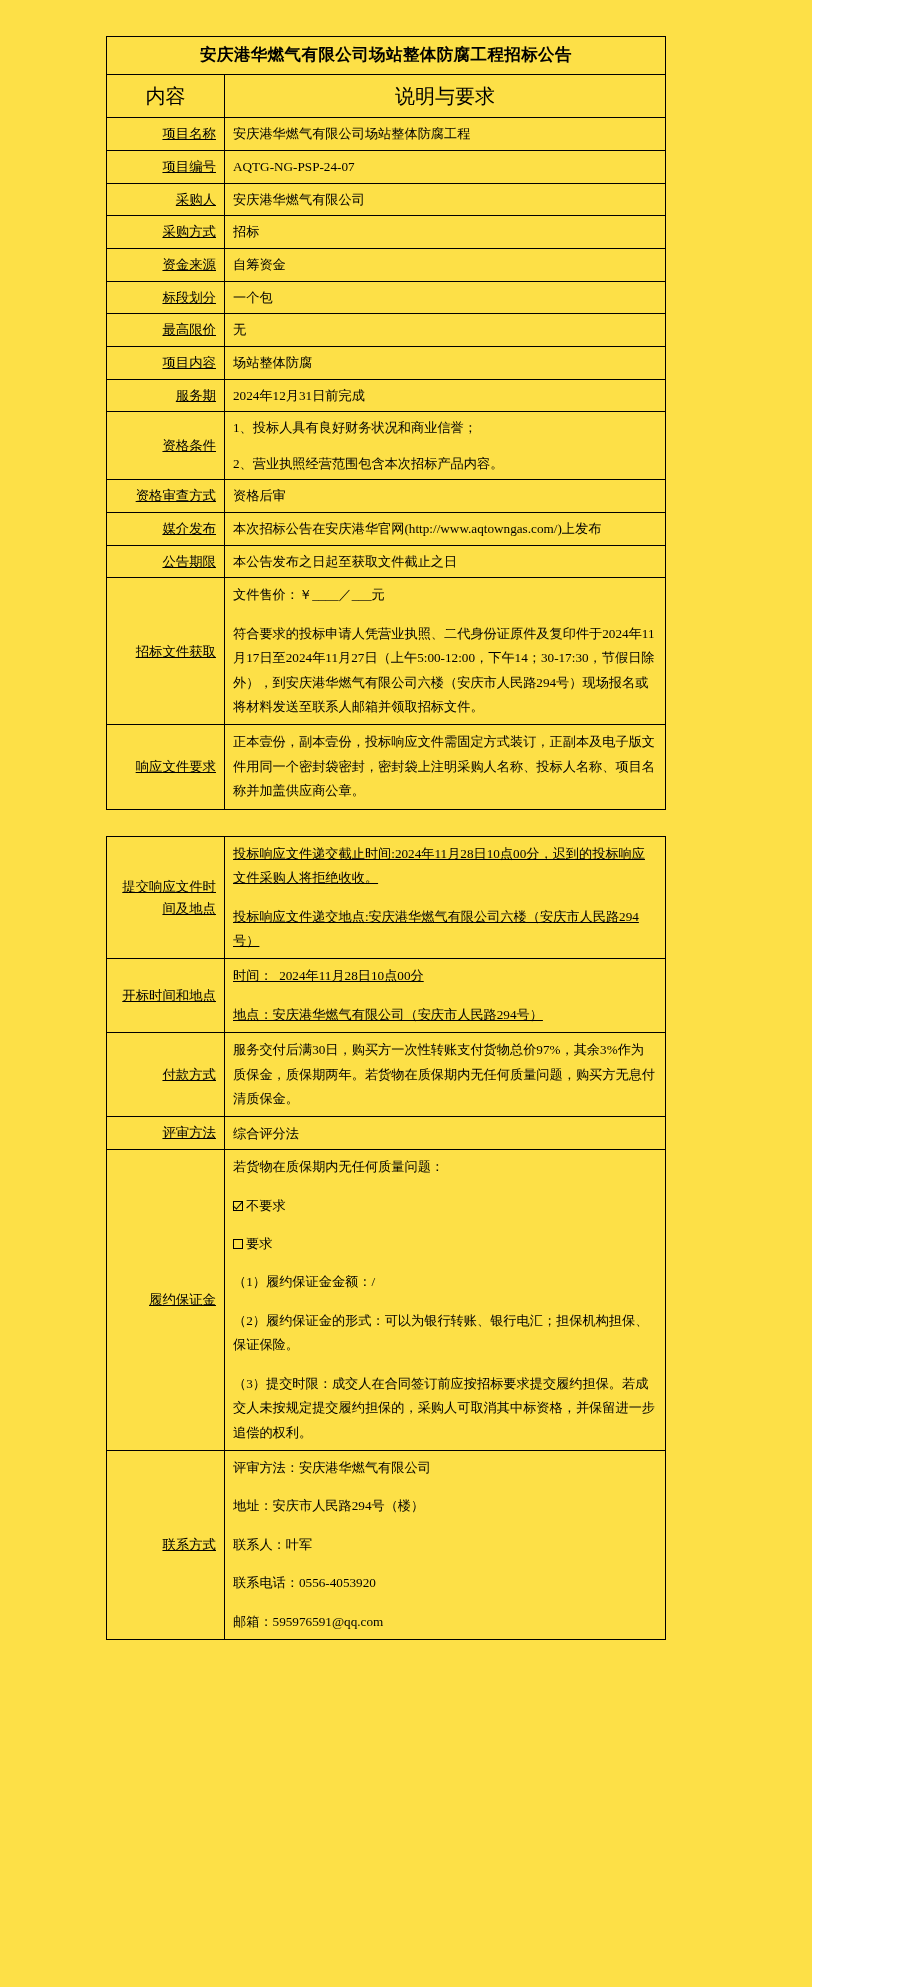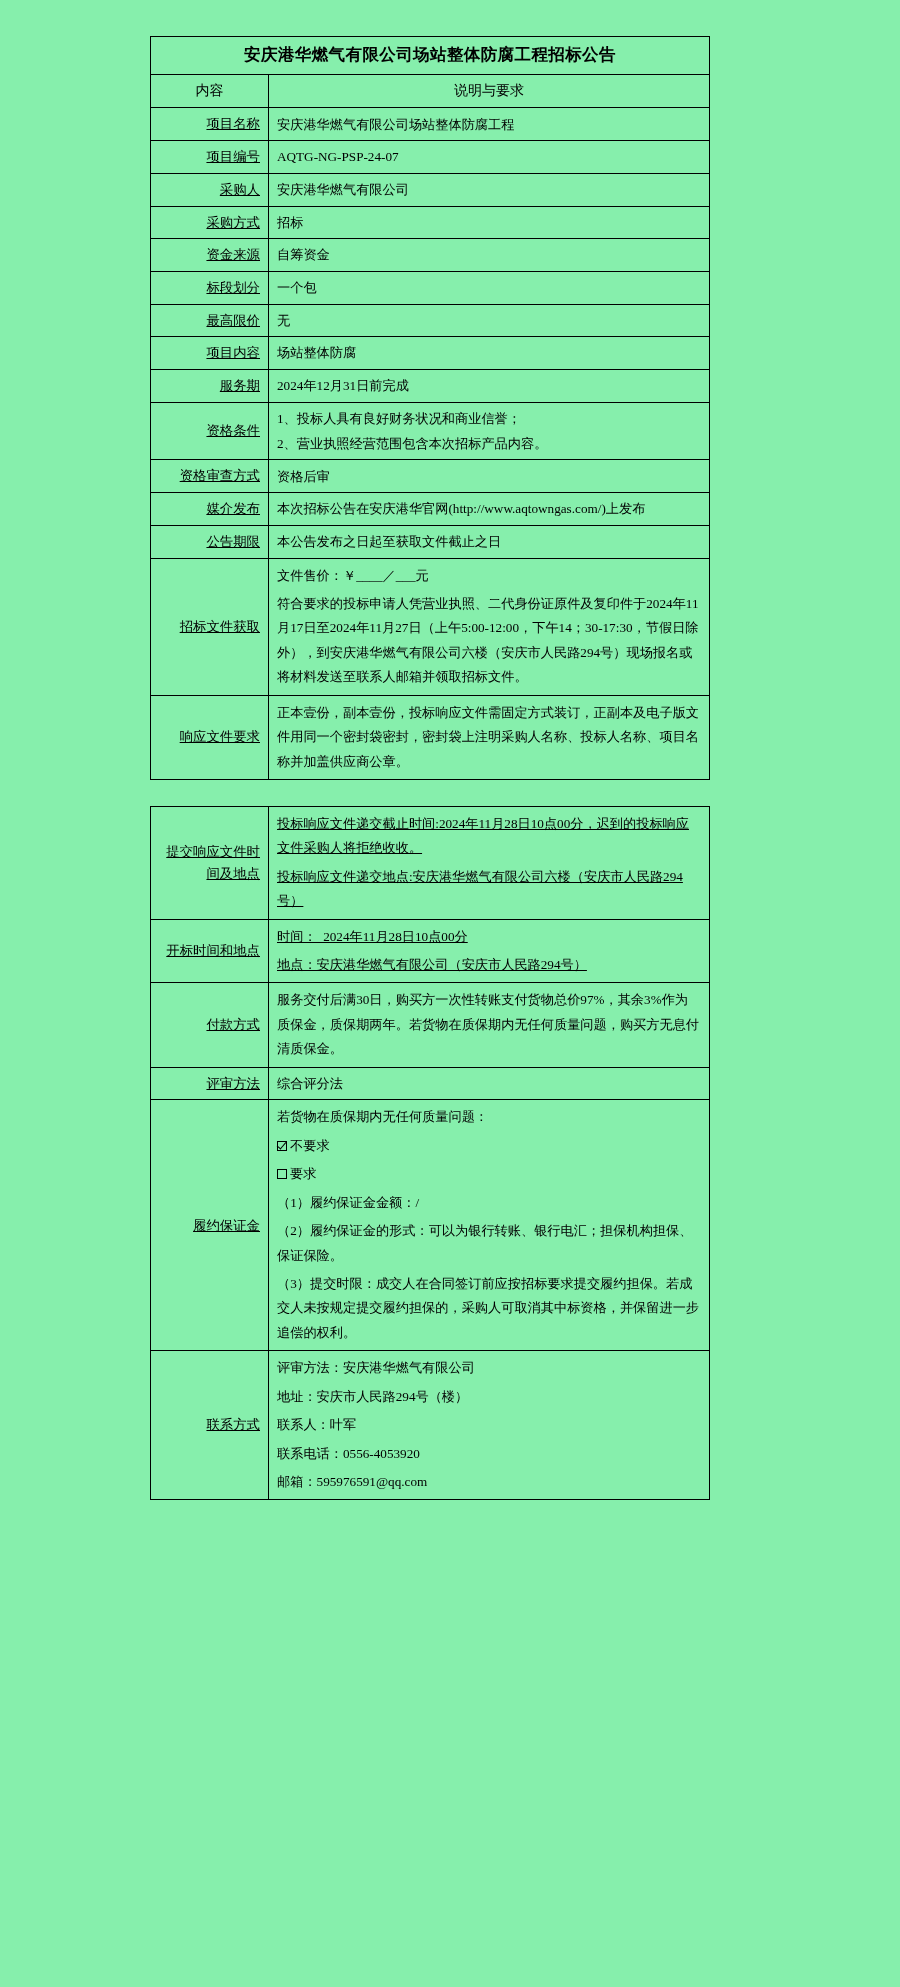--- a/index.html
+++ b/index.html
@@ -7,24 +7,24 @@
     padding: 0;
     background: #ffffff;
   }
   body {
     width: 900px;
     min-height: 1987px;
     font-family: "Liberation Serif", "DejaVu Serif", serif;
     color: #000000;
   }
   .page {
-    width: 900px;
+    width: 812px;
     min-height: 1987px;
     position: relative;
-    background: #86efac;
+    background: #fde047;
     box-sizing: border-box;
     padding: 36px 110px 30px 70px;
   }
   table.doc {
     width: 560px;
     margin: 0 auto;
     border-collapse: collapse;
     table-layout: fixed;
     font-size: 13.2px;
     line-height: 1.62;
@@ -37,38 +37,38 @@
   }
   .title-cell {
     text-align: center;
     font-size: 16.5px;
     font-weight: bold;
     padding: 11px 8px 12px 8px;
     letter-spacing: 0.4px;
   }
   .head-cell {
     text-align: center;
-    font-size: 14px;
+    font-size: 20px;
   }
   .label {
     text-align: right;
     width: 118px;
     font-size: 13.4px;
     text-decoration: underline;
   }
   .value {
     text-align: left;
     font-size: 13.2px;
     border-radius: 8px;
   }
   .value p {
     margin: 0;
   }
   .value p + p {
-    margin-top: 4px;
+    margin-top: 14px;
   }
   .gap {
     height: 26px;
   }
   .underline {
     text-decoration: underline;
   }
   .chk {
     display: inline-block;
     width: 10px;

